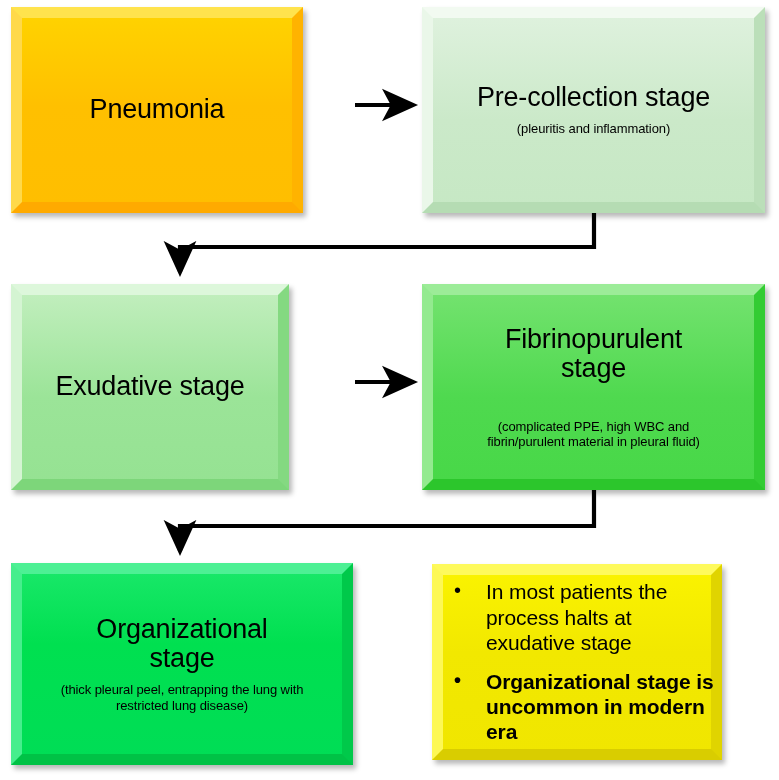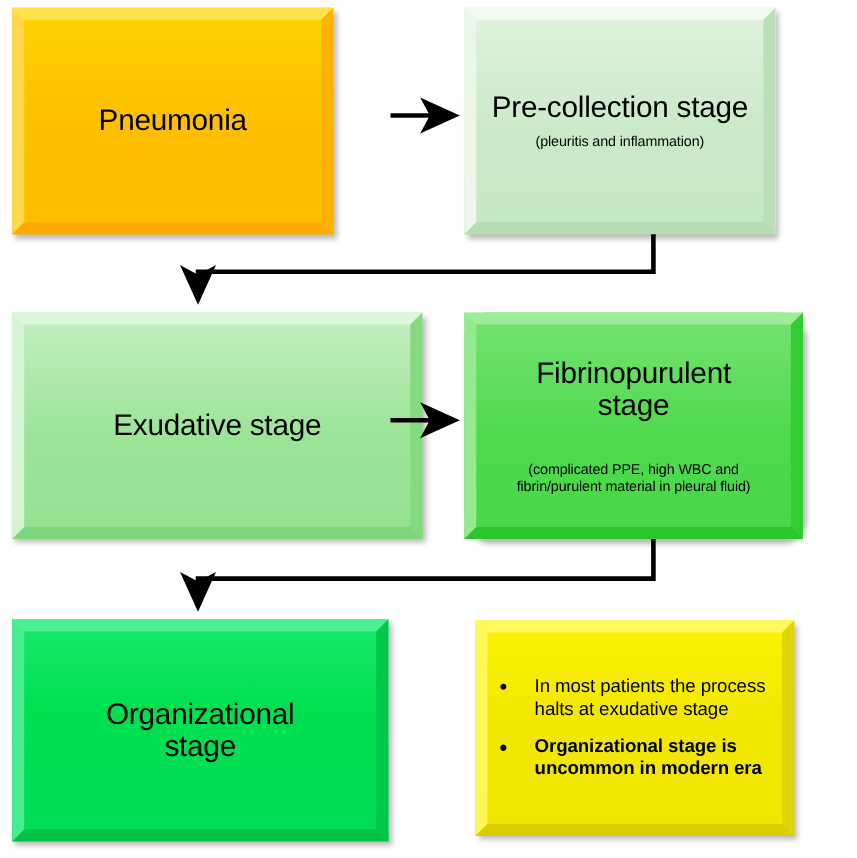--- a/index.html
+++ b/index.html
@@ -76,39 +76,38 @@
   
   #node-pneumonia {
     left: 11px; top: 7px; width: 292px; height: 206px;
     background: linear-gradient(180deg, #FFD400 0%, #FFC000 48%, #FFBE00 100%);
   }
   #node-pneumonia .bevel::before {
     border-color: #FFE34D #FFB300 #FFAA00 #FFD94A;
   }
 
   #node-precollection {
-    left: 422px; top: 7px; width: 283px; height: 206px;
+    left: 422px; top: 7px; width: 343px; height: 206px;
     background: linear-gradient(180deg, #E0F2DF 0%, #CBE9C9 55%, #C6E8C4 100%);
   }
   #node-precollection .bevel::before {
     border-color: #F2FAF1 #BBDFB9 #B5DCB3 #EAF7E9;
   }
 
   #node-exudative {
-    left: 11px; top: 284px; width: 373px; height: 206px;
+    left: 11px; top: 284px; width: 278px; height: 206px;
     background: linear-gradient(180deg, #C4EFC0 0%, #9BE498 55%, #95E292 100%);
   }
   #node-exudative .bevel::before {
     border-color: #DDF7DB #84D981 #7DD67A #D4F4D2;
   }
 
   #node-fibrino {
-    left: 422px; top: 284px; width: 308px; height: 206px;
+    left: 422px; top: 284px; width: 343px; height: 206px;
     background: linear-gradient(180deg, #76E371 0%, #4FD94F 55%, #47D847 100%);
-    border-radius: 21px;
   }
   #node-fibrino .bevel::before {
     border-color: #9CEC98 #33CC33 #2CC62C #93EA8F;
   }
 
   #node-organizational {
     left: 11px; top: 563px; width: 342px; height: 202px;
     background: linear-gradient(180deg, #1BE86B 0%, #00E050 40%, #00DD56 100%);
     align-items: flex-end;
   }
@@ -133,21 +132,21 @@
   ul.bullets {
     list-style: none;
     margin: 0;
     padding: 0 4px 0 10px;
     text-align: left;
     width: 100%;
   }
   ul.bullets li {
     position: relative;
     padding-left: 38px;
-    font-size: 17px;
+    font-size: 21px;
     line-height: 1.20;
     margin-bottom: 14px;
     letter-spacing: -0.1px;
     font-weight: 400;
   }
   ul.bullets li:last-child { margin-bottom: 0; font-weight: bold; }
   ul.bullets li::before {
     content: "\2022";
     position: absolute;
     left: 6px;
@@ -198,20 +197,21 @@
     <div class="face">
       <div class="title" style="max-width:230px;">Fibrinopurulent stage</div>
       <div class="sub" style="max-width:270px;margin-top:36px;">(complicated PPE, high WBC and fibrin/purulent material in pleural fluid)</div>
     </div>
   </div>
 
   <div class="node" id="node-organizational">
     <span class="bevel"></span>
     <div class="face">
       <div class="title" style="max-width:220px;">Organizational stage</div>
+      <div class="sub" style="max-width:280px;">(thick pleural peel, entrapping the lung with restricted lung disease)</div>
     </div>
   </div>
 
   <div class="node" id="node-notes">
     <span class="bevel"></span>
     <div class="face">
       <ul class="bullets">
         <li>In most patients the process halts at exudative stage</li>
         <li>Organizational stage is uncommon in modern era</li>
       </ul>

